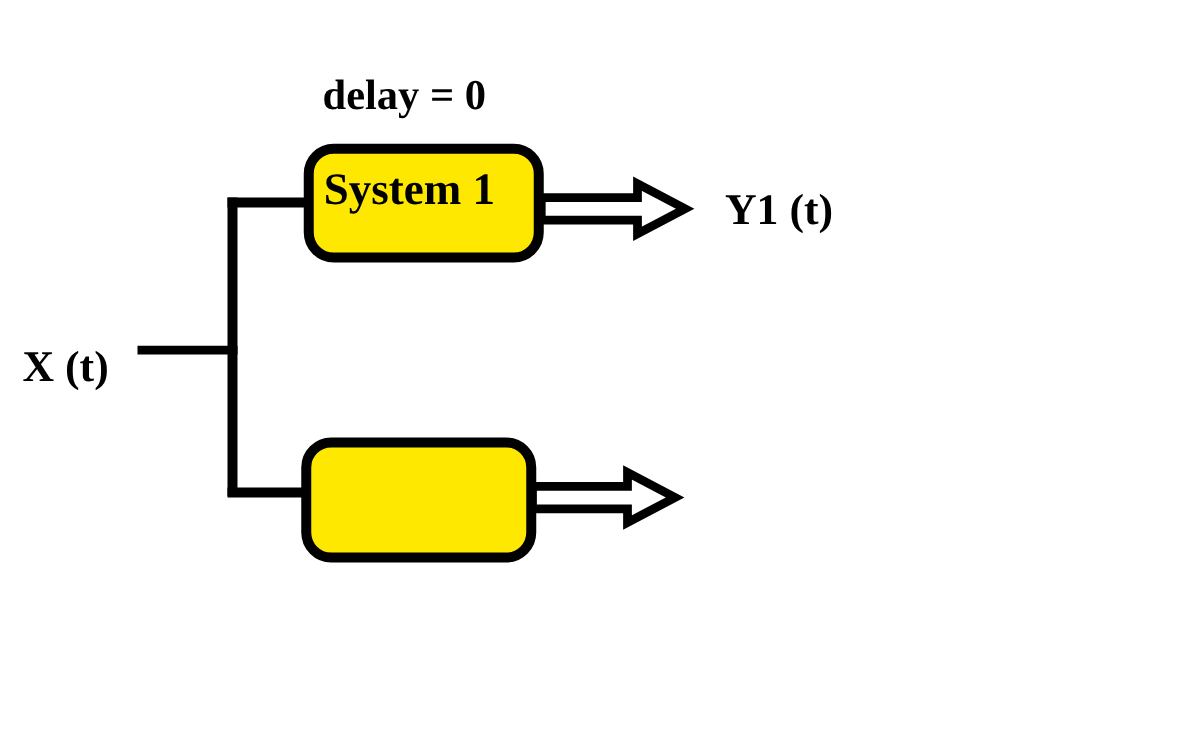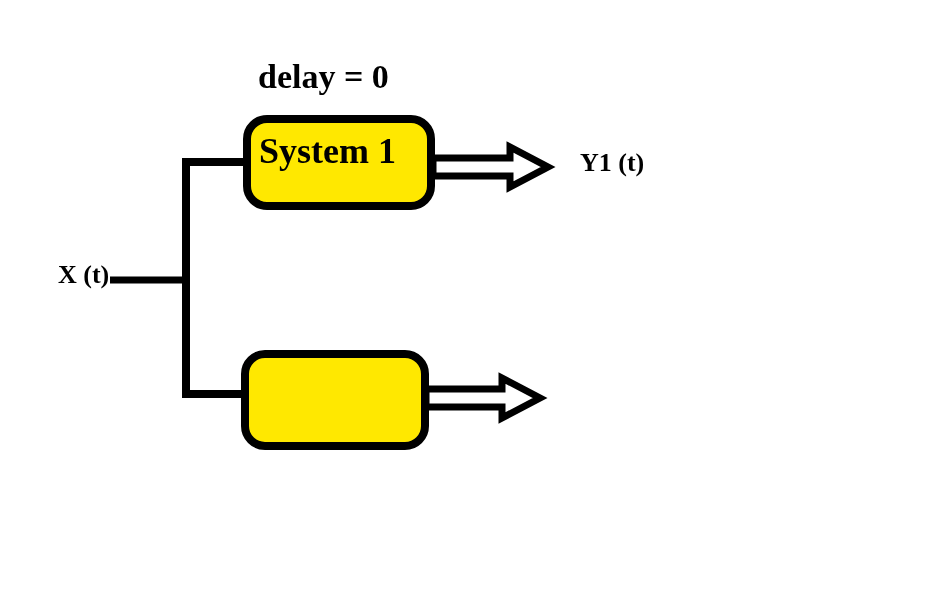--- a/index.html
+++ b/index.html
@@ -30,29 +30,29 @@
     font-family: "Liberation Serif", "DejaVu Serif", serif;
     font-weight: bold;
     color: #000000;
     white-space: nowrap;
     line-height: 1;
   }
   .lbl-delay {
     font-size: 34px;
   }
   .lbl-signal {
-    font-size: 26px;
+    font-size: 35px;
   }
   .lbl-block {
     font-size: 36px;
     text-align: center;
   }
   #delay-0-label { left: 258px; top: 60px; }
   #delay-1-label { left: 250px; top: 297px; }
-  #x-input-label { left: 18px;  top: 262px; margin-left: 40px; }
+  #x-input-label { left: 18px;  top: 276px; }
   #y1-output-label { left: 580px; top: 150px; }
   #y2-output-label { left: 578px; top: 380px; }
   #system-1-label { left: 259px; top: 133px; }
   #system-2-label { left: 255px; top: 378px; }
 </style>
 </head>
 <body>
 
 <div id="canvas">
 

